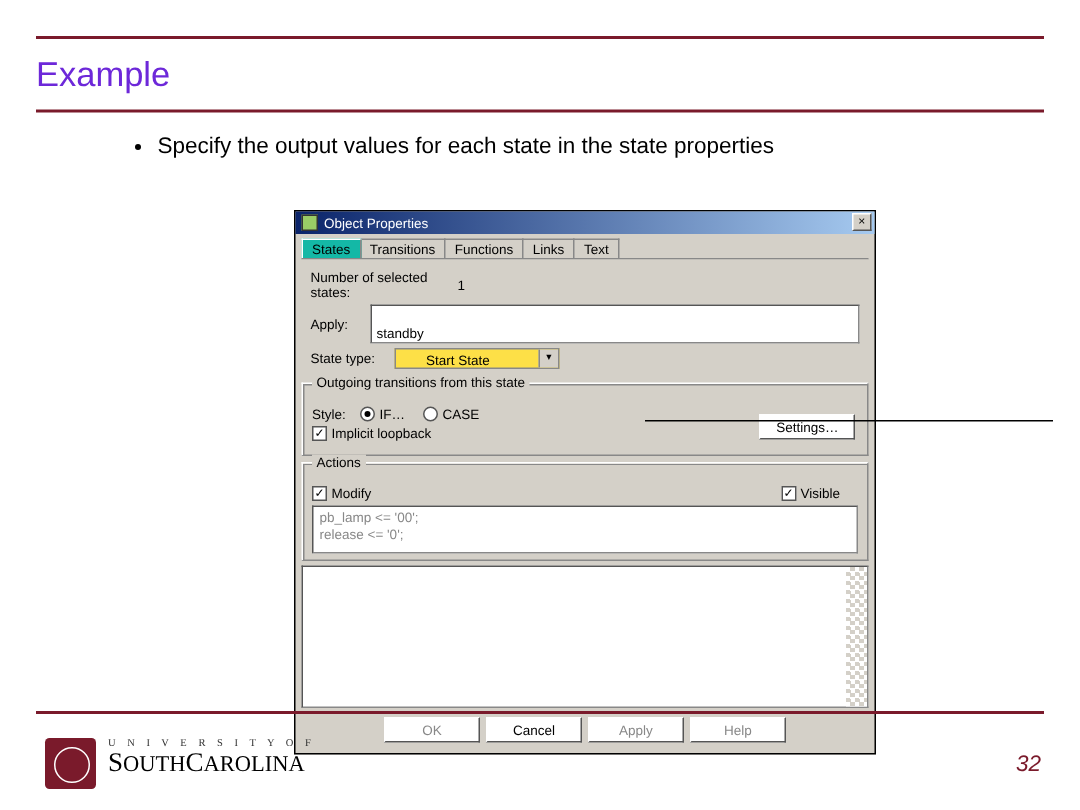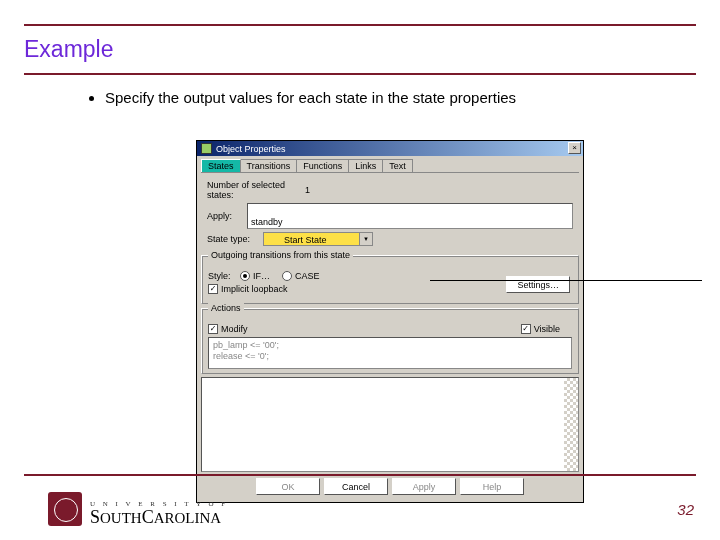--- a/index.html
+++ b/index.html
@@ -246,22 +246,21 @@
     left: 24px; right: 24px;
     bottom: 56px;
     border: 0;
     border-top: 2px solid #7a1a2b;
   }
   .logo {
     position: absolute;
     left: 30px;
     bottom: 14px;
     display: flex;
-    align-items: flex-end;
-    margin-left: 18px;
+    align-items: flex-start;
   }
   .logo-seal {
     width: 34px; height: 34px;
     background: #7a1a2b;
     border-radius: 3px;
     margin-right: 8px;
     position: relative;
   }
   .logo-seal::after {
     content: '';

